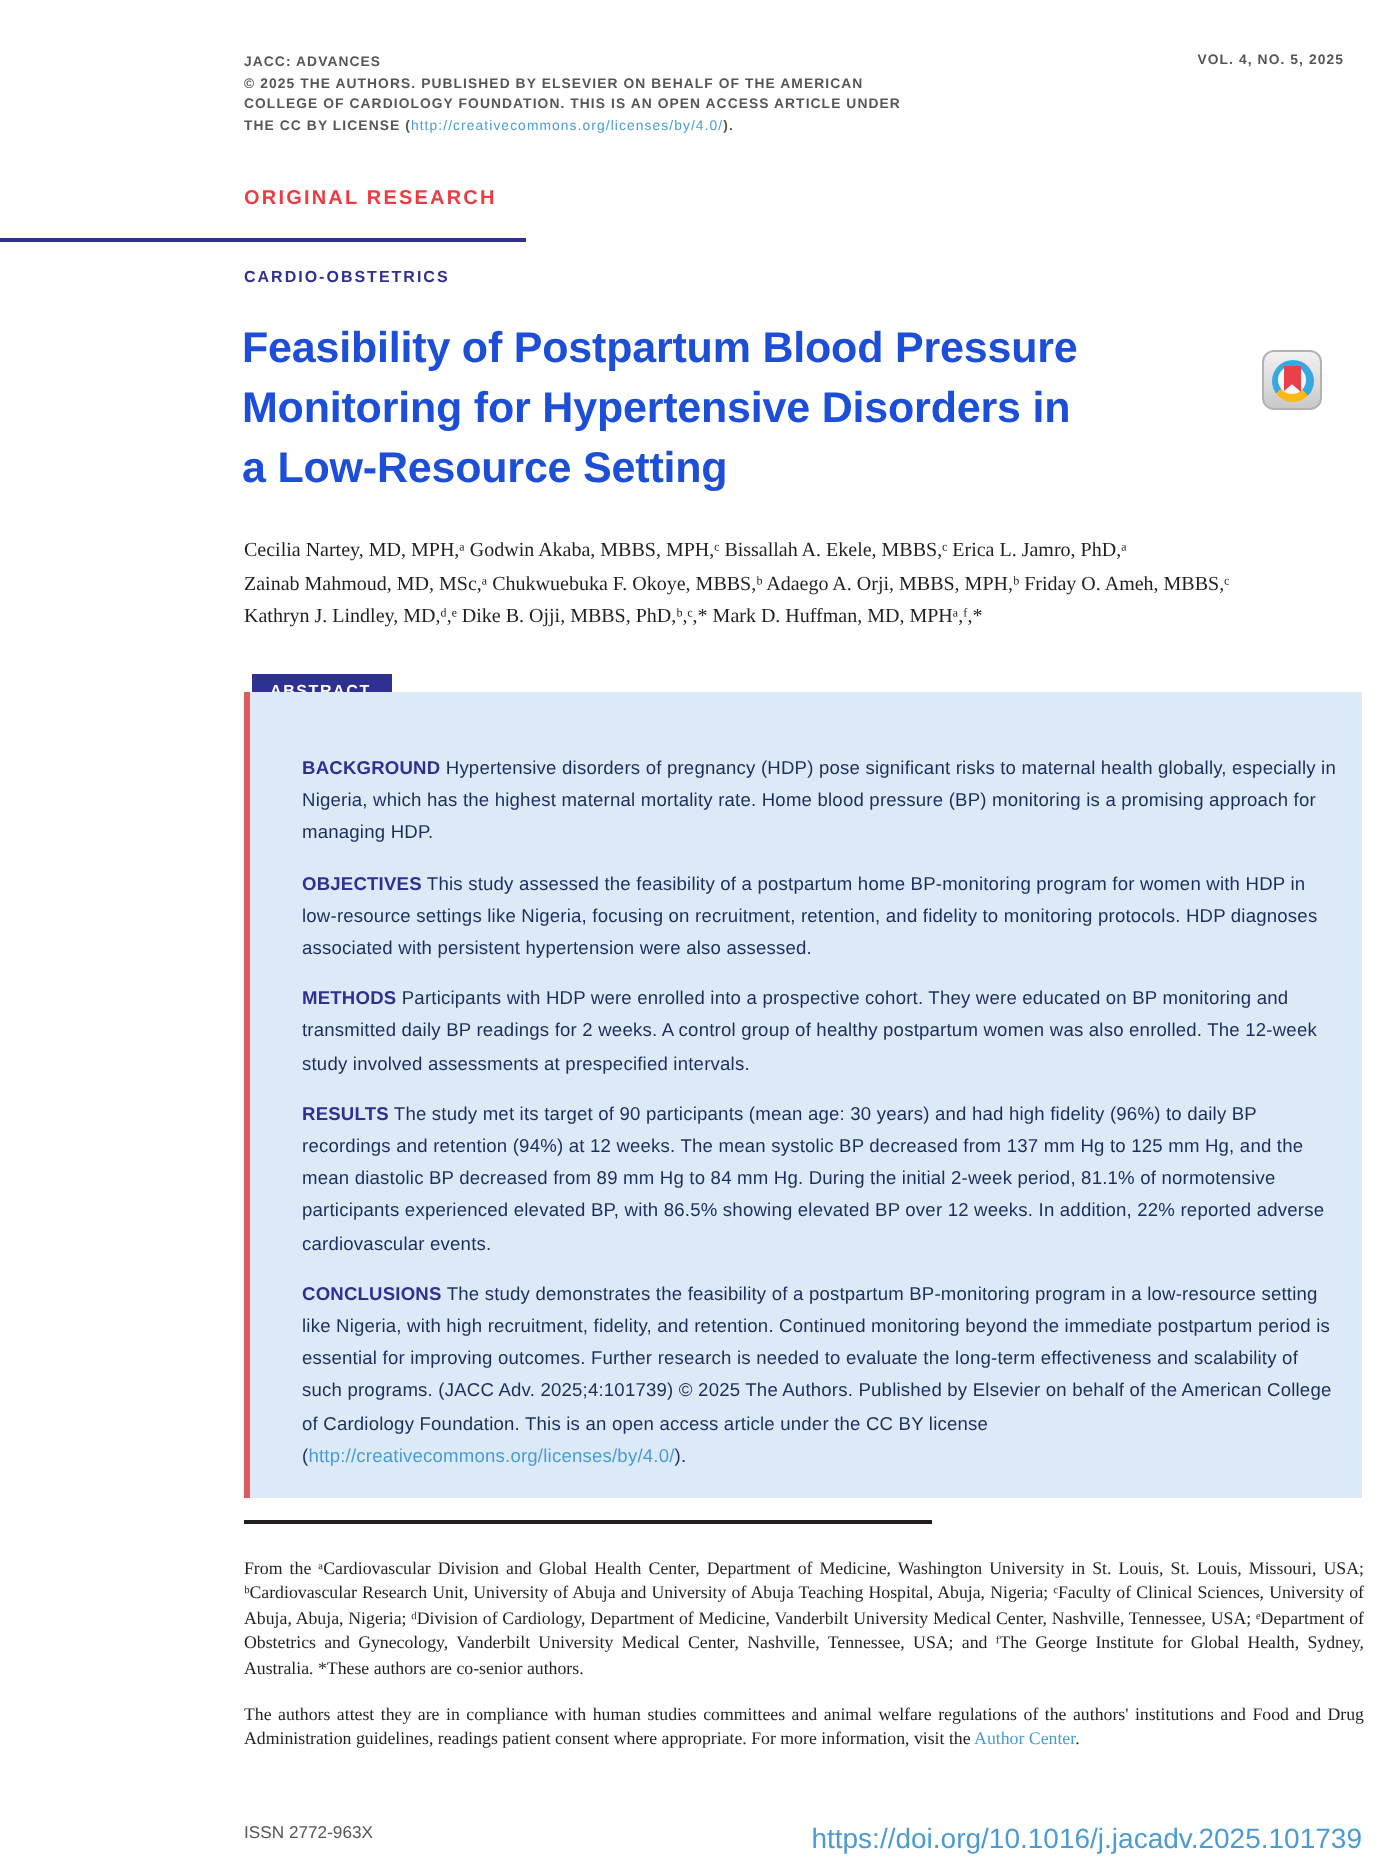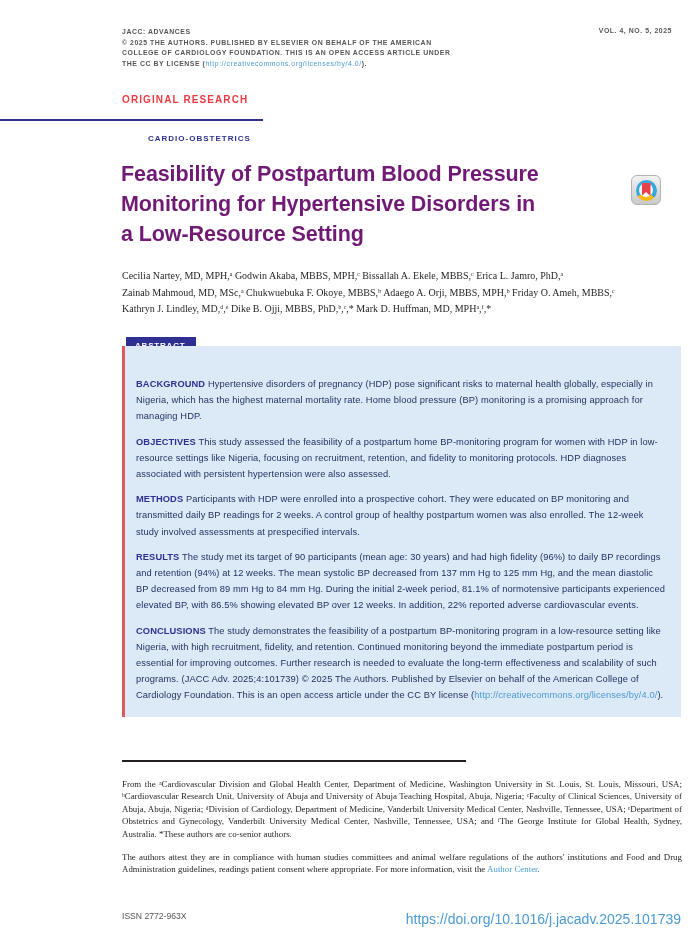--- a/index.html
+++ b/index.html
@@ -15,25 +15,25 @@
     color:#55565a; font-weight:bold; }
   .hdr-right { position:absolute; right:24px; top:27px;
     font-size:6.9px; letter-spacing:0.55px; color:#55565a; font-weight:bold; }
   .hdr-link { color:#4a9bd5; font-weight:normal; }
   
   .category { position:absolute; left:122px; top:94px;
     font-size:10px; font-weight:bold; letter-spacing:1.1px; color:#ee3b43; }
   .rule-navy { position:absolute; left:0; top:119px; width:263px; height:2px;
     background:#2e3192; }
   .section-label { position:absolute; left:122px; top:134px;
-    font-size:8px; font-weight:bold; letter-spacing:1px; color:#2e3192;margin-left:26px; }
+    font-size:8px; font-weight:bold; letter-spacing:1px; color:#2e3192; }
   
   .title { position:absolute; left:121px; top:159px; width:505px;
     font-size:21.5px; line-height:30px; font-weight:bold; letter-spacing:-0.1px;
-    color:#701a75; }
+    color:#1d4ed8; }
   
   .oa-icon { position:absolute; left:631px; top:175px; width:30px; height:30px;
     border-radius:6px; background:linear-gradient(#f2f2f2,#c9c9c9);
     border:1px solid #b3b3b3; display:flex; align-items:center; justify-content:center; }
   .oa-ring { width:21px; height:21px; border-radius:50%;
     background:conic-gradient(#35a8e0 0 135deg, #fdb913 135deg 235deg, #35a8e0 235deg 360deg);
     display:flex; align-items:center; justify-content:center; }
   .oa-core { width:14px; height:14px; border-radius:50%; background:#f6f6f6;
     display:flex; align-items:flex-start; justify-content:center; }
   .oa-bookmark { width:9px; height:13px; margin-top:0px; background:#e8414a;
@@ -41,21 +41,21 @@
   
   .authors { position:absolute; left:122px; top:268px; width:562px;
     font-family:"Liberation Serif","DejaVu Serif",serif;
     font-size:10px; line-height:16.5px; color:#231f20; }
   
   .abstract-label { position:absolute; left:126px; top:337px;
     background:#2e3192; color:#ffffff; font-size:8px; font-weight:bold;
     letter-spacing:0.8px; padding:4px 11px 4px 9px; }
   .abstract-box { position:absolute; left:122px; top:346px; width:559px;
     background:#dce9f6; border-left:3px solid #dd5a5f;
-    padding:30px 13px 13px 11px; }
+    padding:30px 13px 13px 26px; }
   .abs-p { font-size:9.3px; line-height:16.2px; color:#1d2d5f;
     margin-bottom:9px; letter-spacing:0.1px; }
   .abs-p:last-child { margin-bottom:0; }
   .abs-h { font-weight:bold; color:#2e3192; }
   .blue-link { color:#4a9bd5; }
   
   .divider { position:absolute; left:122px; top:760px; width:344px; height:2px;
     background:#231f20; }
   .footnote { position:absolute; left:122px; width:560px;
     font-family:"Liberation Serif","DejaVu Serif",serif;

